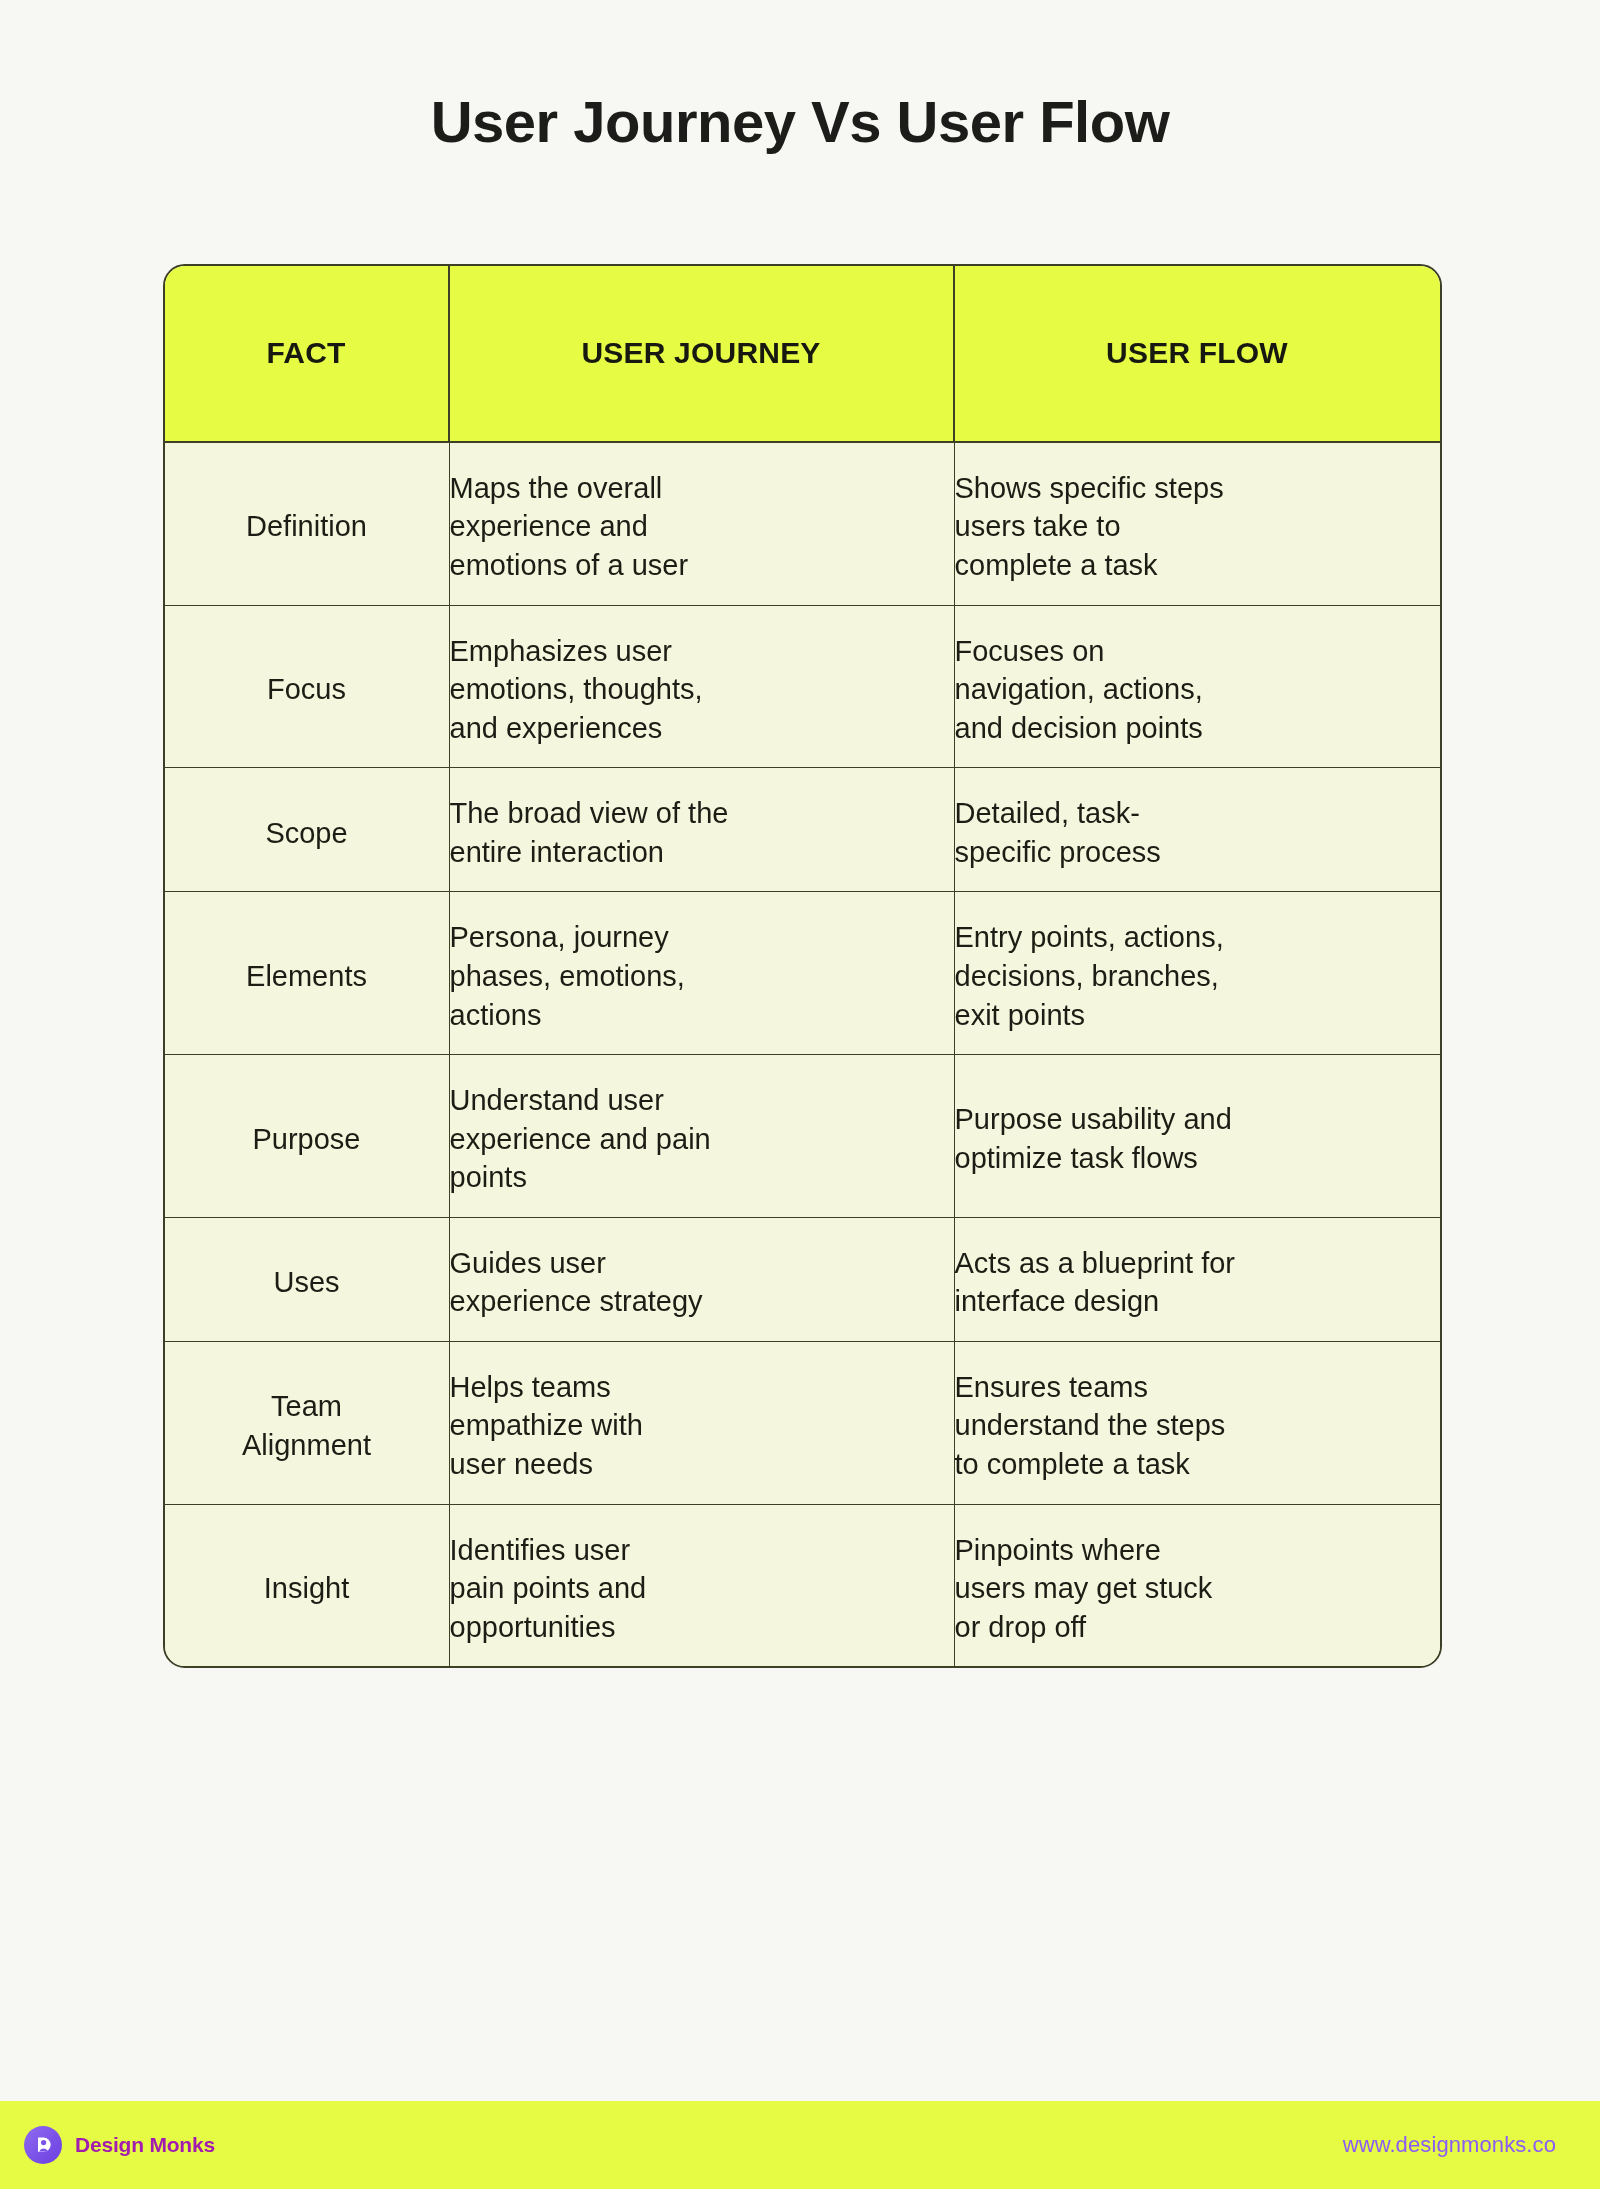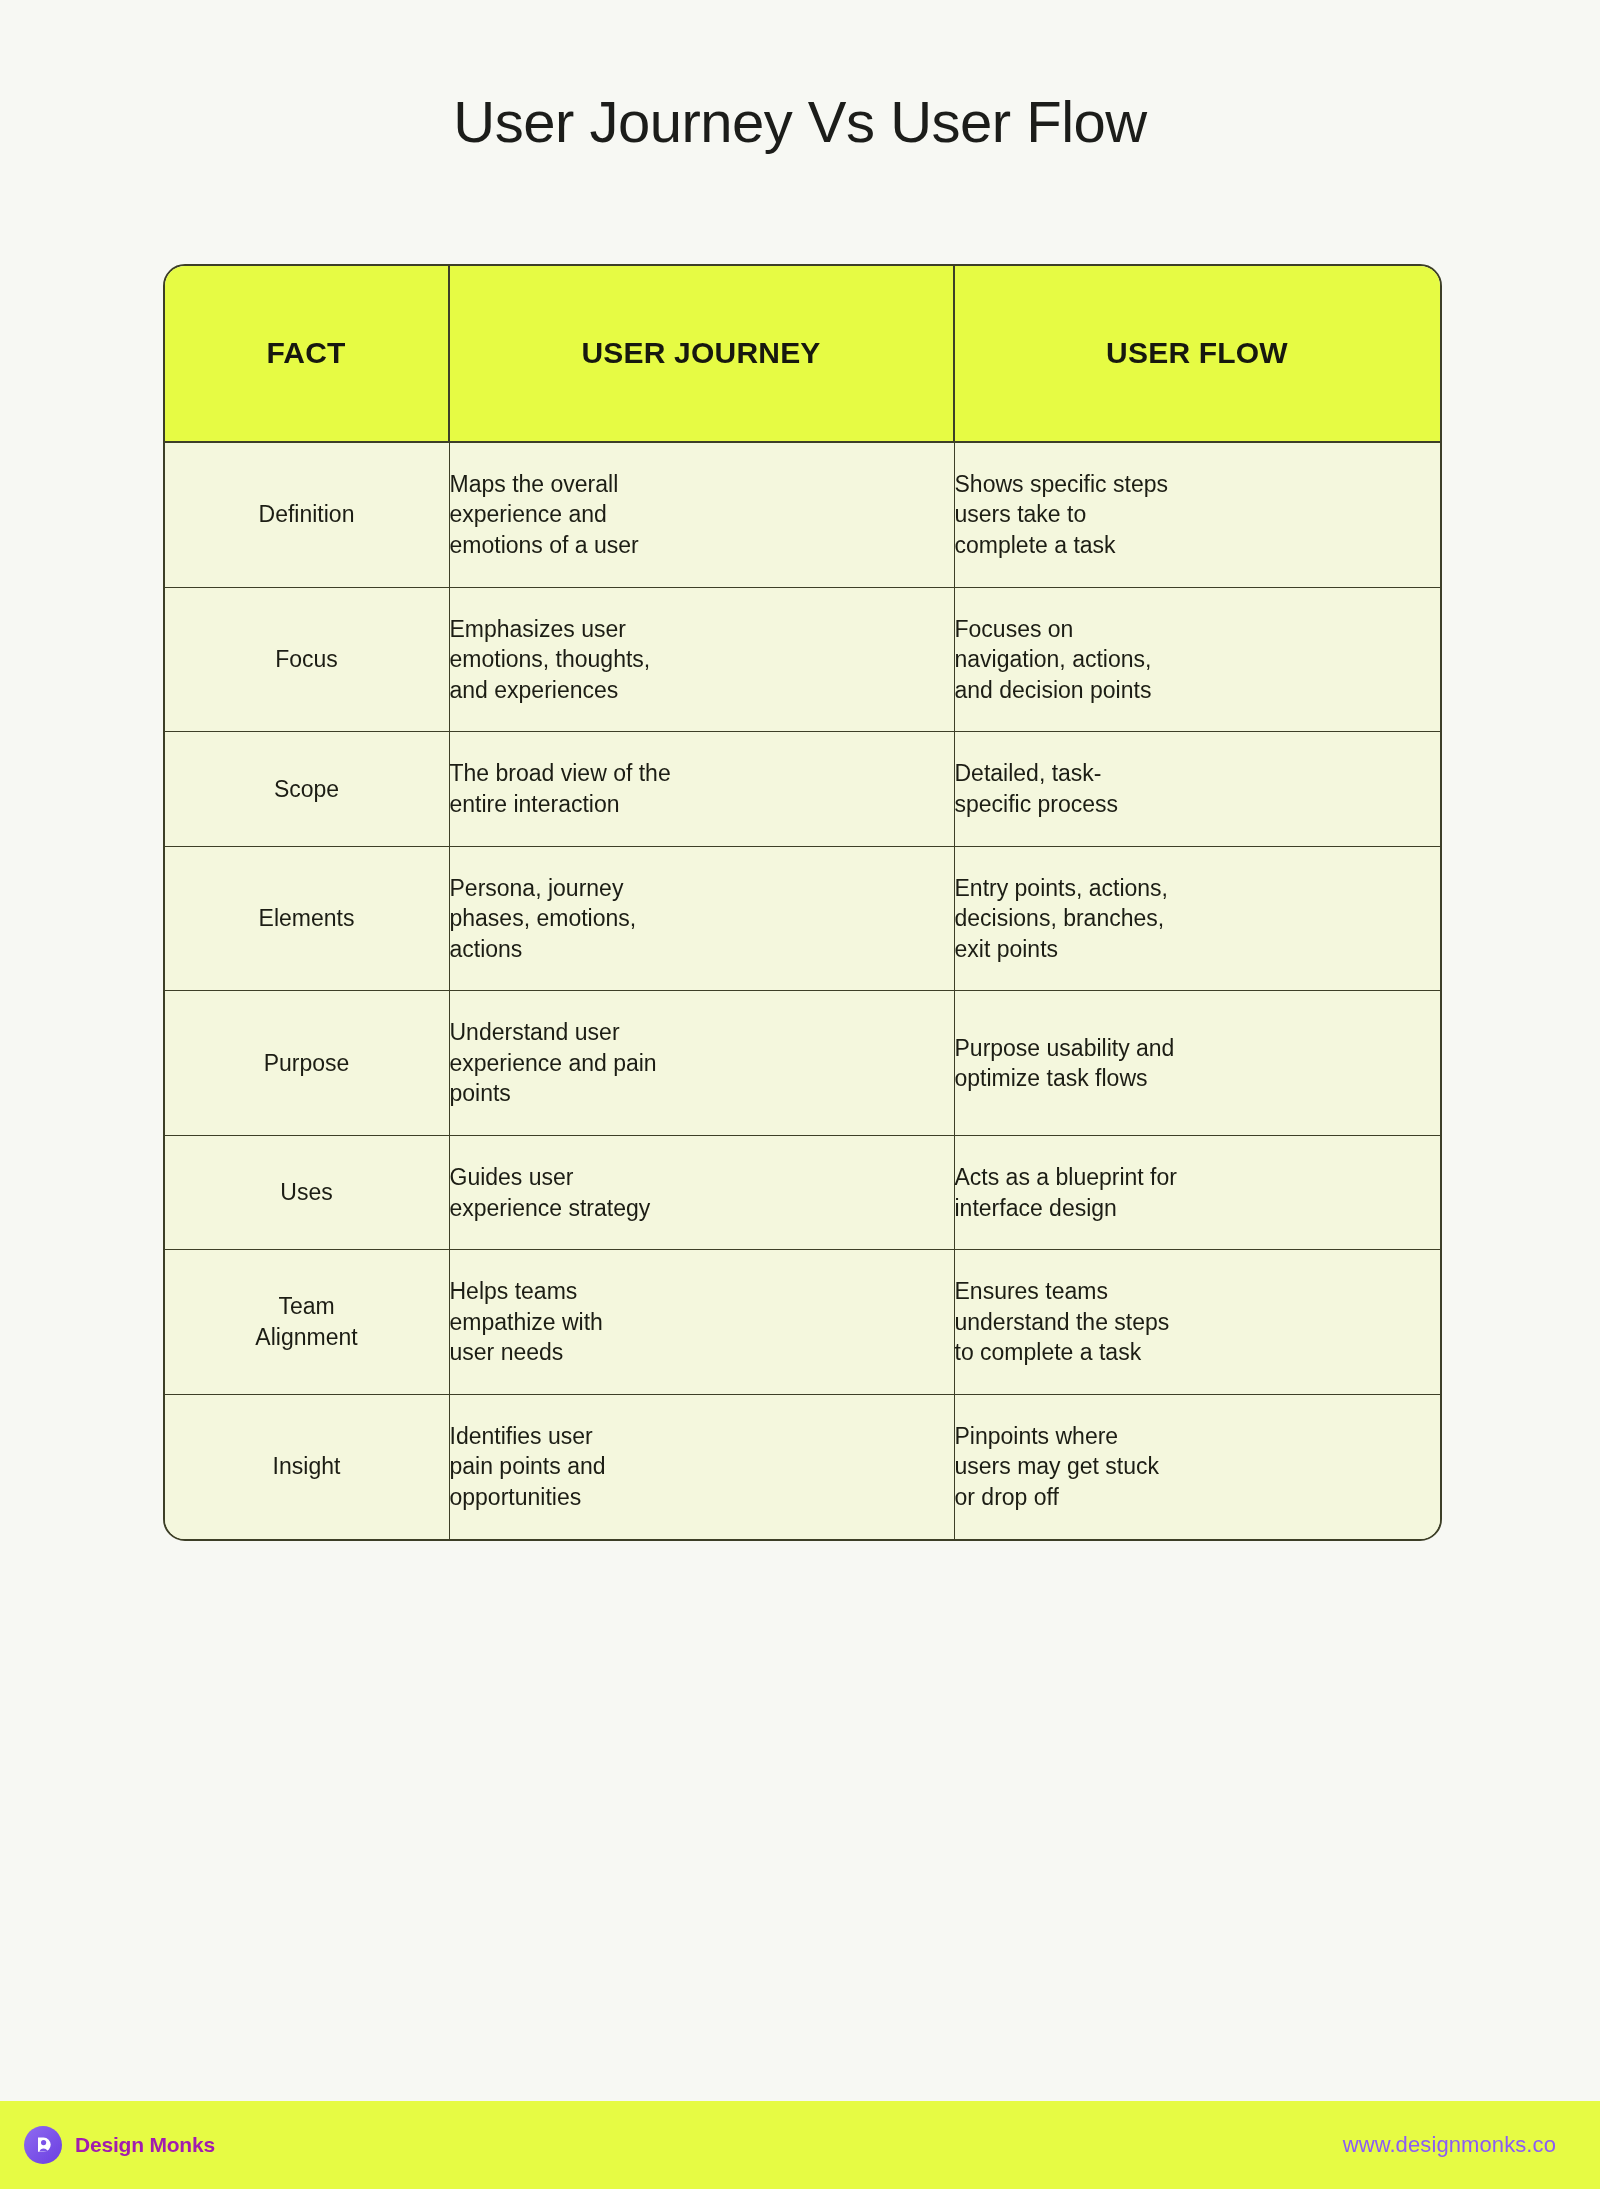--- a/index.html
+++ b/index.html
@@ -28,21 +28,21 @@
 
   
   .title-wrap {
     padding-top: 92px;
     text-align: center;
   }
   .page-title {
     margin: 0;
     font-family: "Liberation Sans", sans-serif;
     font-size: 58px;
-    font-weight: normal;
+    font-weight: bold;
     letter-spacing: -0.5px;
     color: #1c1d1a;
     line-height: 1.05;
   }
 
   
   .table-wrap {
     margin: 87px auto 0 auto;
     width: 1275px;
   }
@@ -72,23 +72,23 @@
     height: 175px;
     vertical-align: middle;
     border-right: 2px solid #3d3f27;
     border-bottom: 2px solid #3d3f27;
   }
   table.compare thead th:last-child { border-right: none; }
 
   table.compare tbody td {
     background: #f4f7dd;
     color: #1c1d14;
-    font-size: 23px;
+    font-size: 29px;
     line-height: 1.33;
-    padding: 26px 0 26px 0;
+    padding: 26px 0 20px 0;
     vertical-align: middle;
     border-right: 1.6px solid #3d3f27;
     border-bottom: 1.6px solid #3d3f27;
   }
   table.compare tbody td:last-child { border-right: none; }
   table.compare tbody tr:last-child td { border-bottom: none; }
 
   td.fact-cell {
     text-align: center;
     padding-left: 36px;

